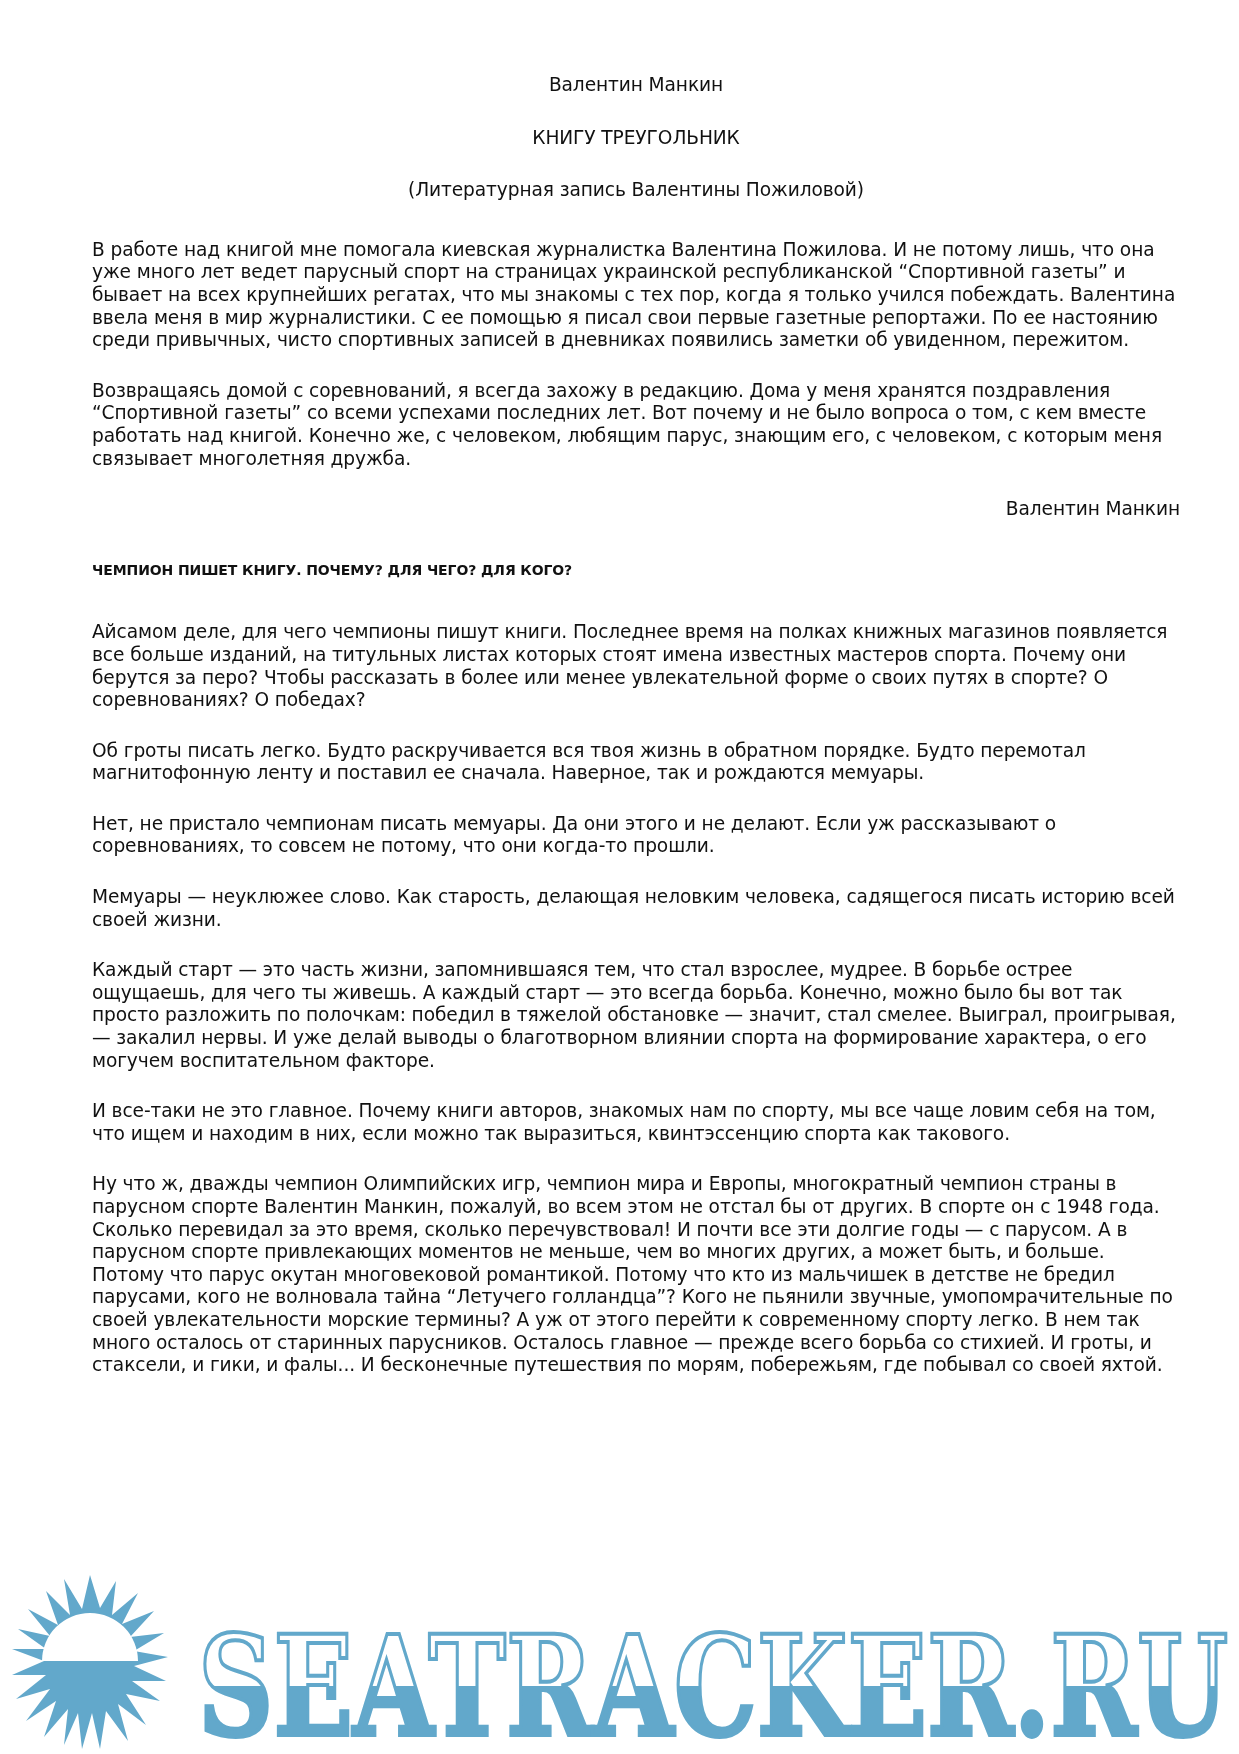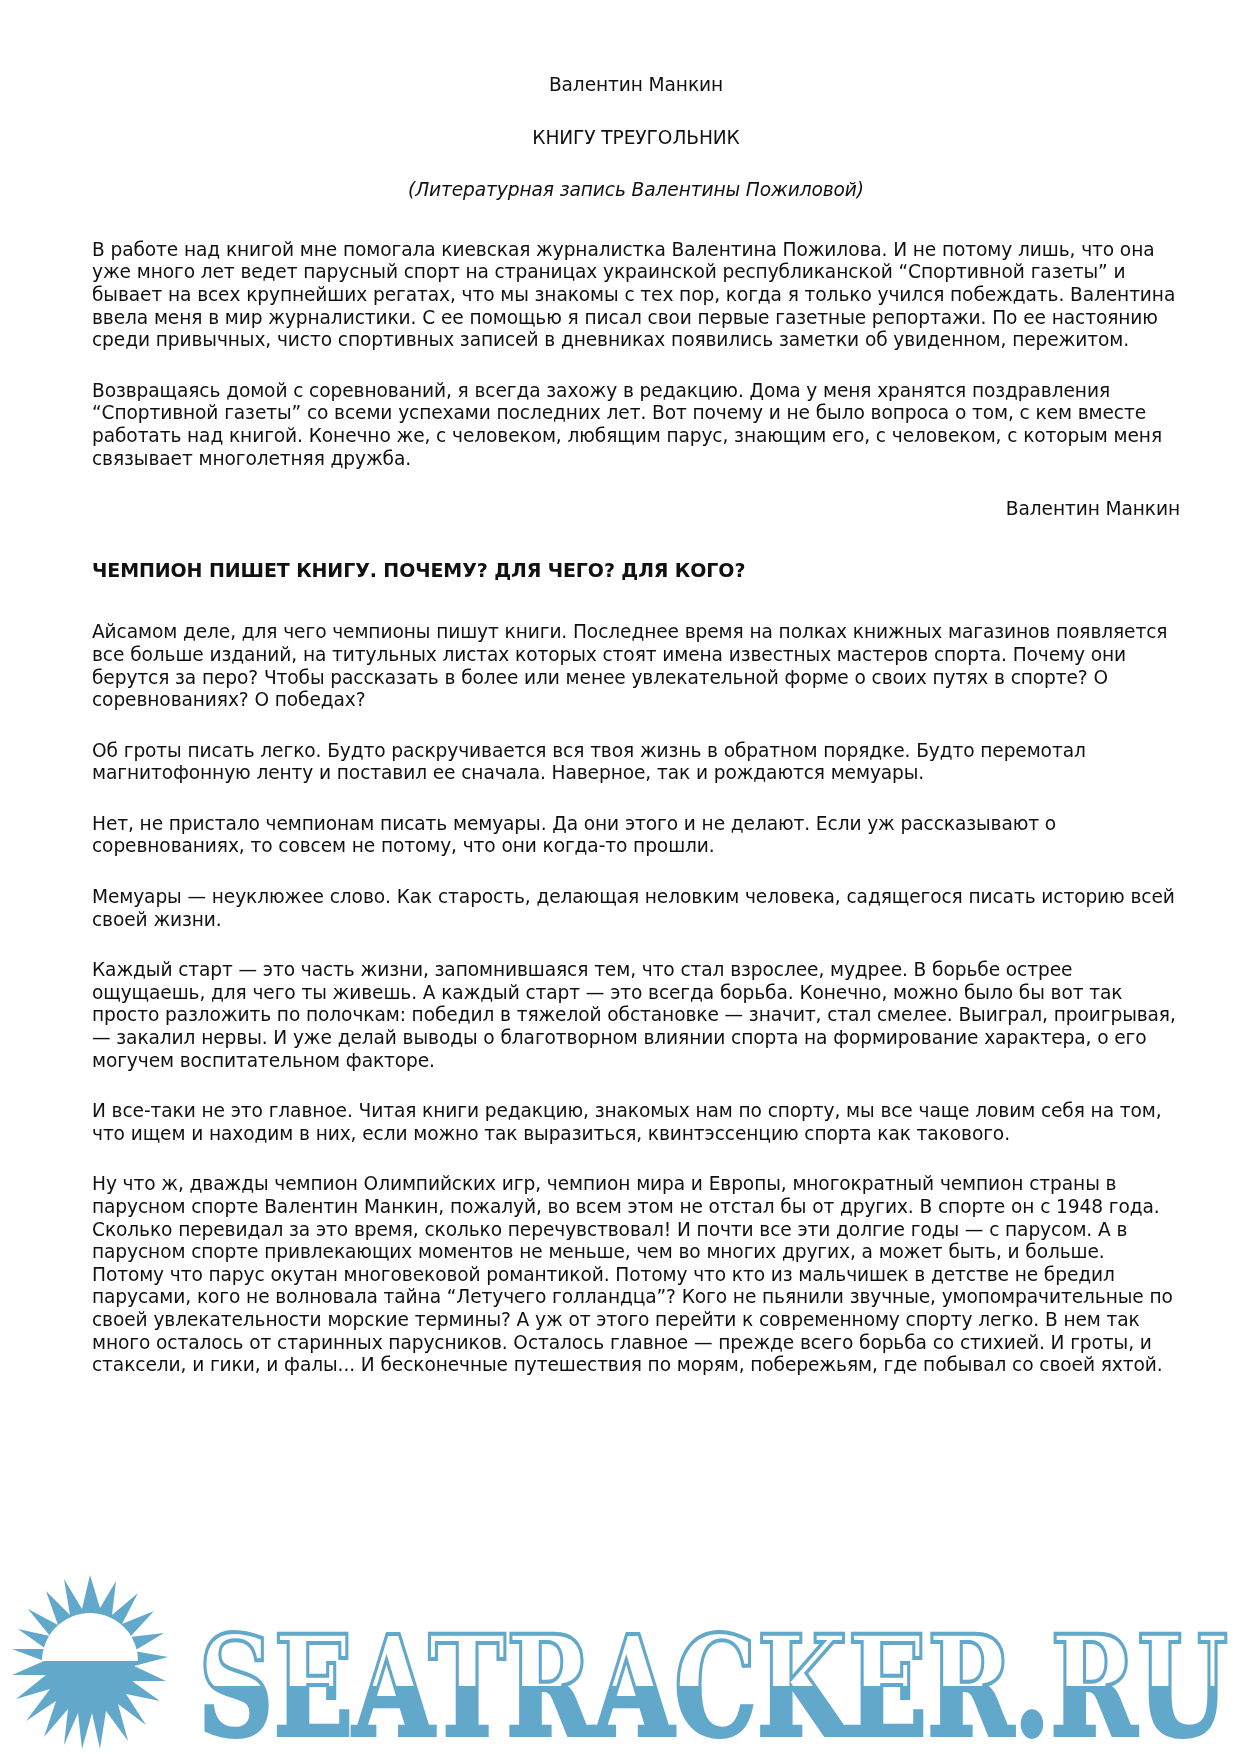--- a/index.html
+++ b/index.html
@@ -14,25 +14,25 @@
     .page {
       position: absolute;
       left: 92px;
       top: 74px;
       width: 1088px;
       font-size: 18.6px;
       line-height: 22.6px;
       letter-spacing: -0.1px;
     }
     .center { text-align: center; margin: 0 0 30px 0; }
-    .center.last { margin-bottom: 37px; font-style: italic; }
+    .center.last { margin-bottom: 37px; }
     p { margin: 0 0 28px 0; }
     .sign { text-align: right; margin: 0 0 38px 0; }
     h2 {
-      font-size: 19px;
+      font-size: 14px;
       font-weight: bold;
       margin: 0 0 40px 0;
       line-height: 22.6px;
     }
     .watermark {
       position: absolute;
       left: 0;
       top: 1575px;
       width: 1131px;
       height: 179px;
@@ -51,21 +51,21 @@
   <p>Возвращаясь домой с соревнований, я всегда захожу в редакцию. Дома у меня хранятся поздравления “Спортивной газеты” со всеми успехами последних лет. Вот почему и не было вопроса о том, с кем вместе работать над книгой. Конечно же, с человеком, любящим парус, знающим его, с человеком, с которым меня связывает многолетняя дружба.</p>
   <div class="sign">Валентин Манкин</div>
 
   <h2>ЧЕМПИОН ПИШЕТ КНИГУ. ПОЧЕМУ? ДЛЯ ЧЕГО? ДЛЯ КОГО?</h2>
 
   <p>Айсамом деле, для чего чемпионы пишут книги. Последнее время на полках книжных магазинов появляется все больше изданий, на титульных листах которых стоят имена известных мастеров спорта. Почему они берутся за перо? Чтобы рассказать в более или менее увлекательной форме о своих путях в спорте? О соревнованиях? О победах?</p>
   <p>Об гроты писать легко. Будто раскручивается вся твоя жизнь в обратном порядке. Будто перемотал магнитофонную ленту и поставил ее сначала. Наверное, так и рождаются мемуары.</p>
   <p>Нет, не пристало чемпионам писать мемуары. Да они этого и не делают. Если уж рассказывают о соревнованиях, то совсем не потому, что они когда-то прошли.</p>
   <p>Мемуары — неуклюжее слово. Как старость, делающая неловким человека, садящегося писать историю всей своей жизни.</p>
   <p>Каждый старт — это часть жизни, запомнившаяся тем, что стал взрослее, мудрее. В борьбе острее ощущаешь, для чего ты живешь. А каждый старт — это всегда борьба. Конечно, можно было бы вот так просто разложить по полочкам: победил в тяжелой обстановке — значит, стал смелее. Выиграл, проигрывая, — закалил нервы. И уже делай выводы о благотворном влиянии спорта на формирование характера, о его могучем воспитательном факторе.</p>
-  <p>И все-таки не это главное. Читая книги редакцию, знакомых нам по спорту, мы все чаще ловим себя на том, что ищем и находим в них, если можно так выразиться, квинтэссенцию спорта как такового.</p>
+  <p>И все-таки не это главное. Почему книги авторов, знакомых нам по спорту, мы все чаще ловим себя на том, что ищем и находим в них, если можно так выразиться, квинтэссенцию спорта как такового.</p>
   <p>Ну что ж, дважды чемпион Олимпийских игр, чемпион мира и Европы, многократный чемпион страны в парусном спорте Валентин Манкин, пожалуй, во всем этом не отстал бы от других. В спорте он с 1948 года. Сколько перевидал за это время, сколько перечувствовал! И почти все эти долгие годы — с парусом. А в парусном спорте привлекающих моментов не меньше, чем во многих других, а может быть, и больше. Потому что парус окутан многовековой романтикой. Потому что кто из мальчишек в детстве не бредил парусами, кого не волновала тайна “Летучего голландца”? Кого не пьянили звучные, умопомрачительные по своей увлекательности морские термины? А уж от этого перейти к современному спорту легко. В нем так много осталось от старинных парусников. Осталось главное — прежде всего борьба со стихией. И гроты, и стаксели, и гики, и фалы... И бесконечные путешествия по морям, побережьям, где побывал со своей яхтой.</p>
 </div>
 
 <div class="watermark">
   <svg width="1239" height="179" viewBox="0 0 1239 179" xmlns="http://www.w3.org/2000/svg">
     <defs>
       <linearGradient id="halffill" x1="0" y1="0" x2="0" y2="1">
         <stop offset="0.5" stop-color="#ffffff"></stop>
         <stop offset="0.5" stop-color="#62a8cb"></stop>
       </linearGradient>

